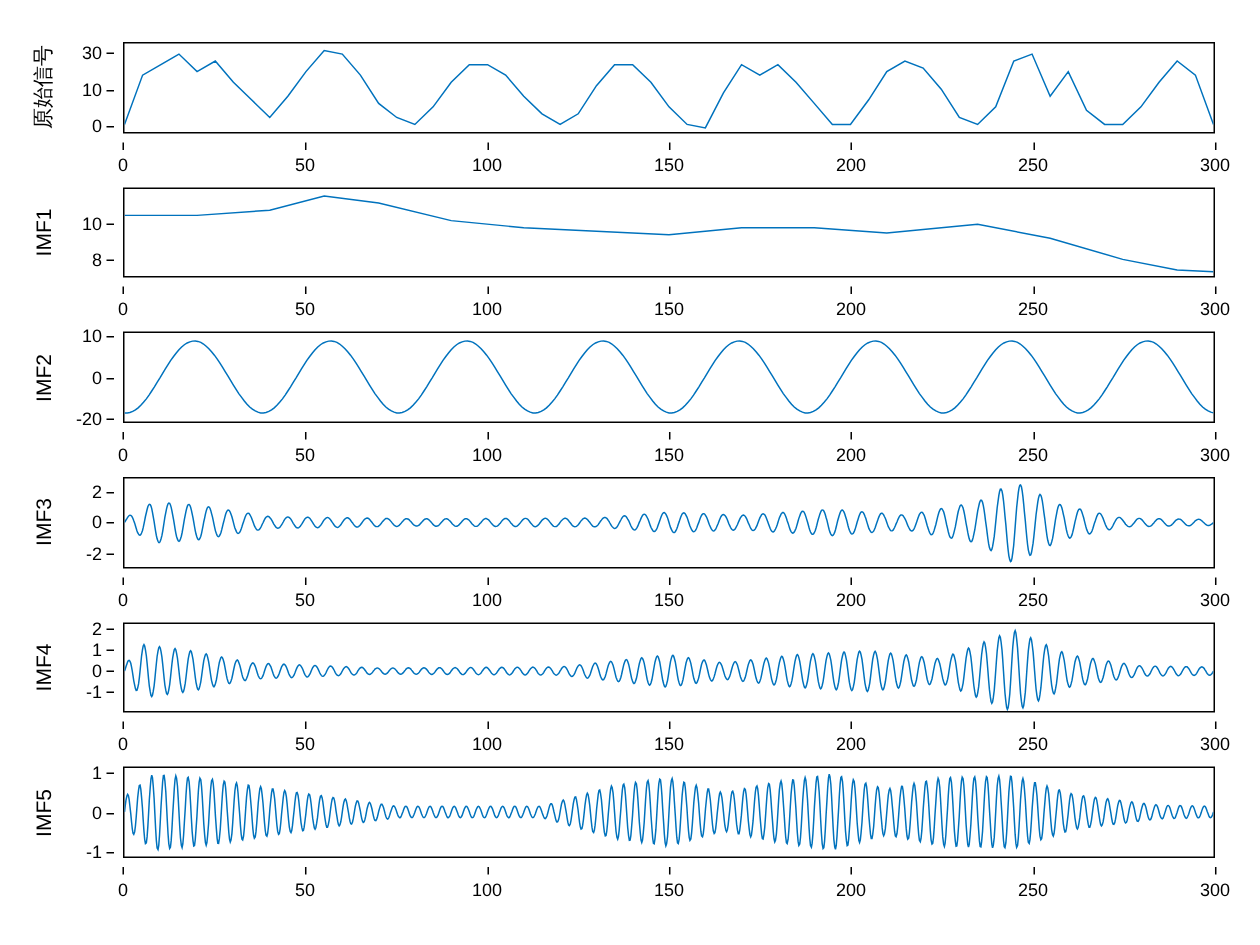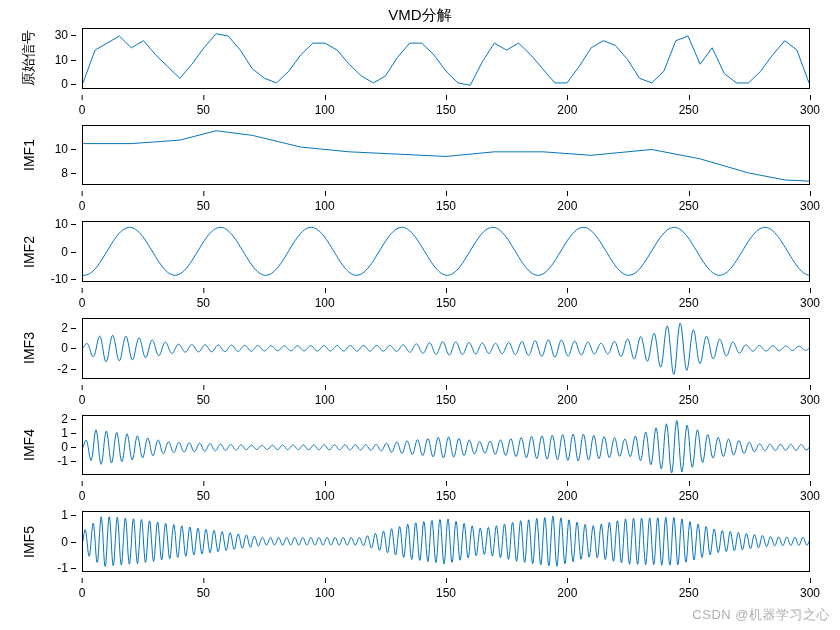--- a/index.html
+++ b/index.html
@@ -76,21 +76,20 @@
     right: 10px; bottom: 6px;
     font-size: 13px;
     color: rgba(120,120,120,0.6);
     letter-spacing: 0.5px;
   }
 </style>
 </head>
 <body>
 
 <div class="figure">
-  <div class="title">VMD分解</div>
   <div id="panels-host">
       <div class="panel" style="top: 28px; height: 60.6667px;">
         <div class="axes">
           <svg class="plot" viewBox="0 0 728 60.666666666666664" preserveAspectRatio="none">
             <polyline points="0.0,55.8 12.1,21.8 24.3,14.6 36.4,7.3 48.5,19.4 60.7,12.1 72.8,26.7 84.9,38.8 97.1,51.0 109.2,36.4 121.3,19.4 133.5,4.9 145.6,7.3 157.7,21.8 169.9,41.3 182.0,51.0 194.1,55.8 206.3,43.7 218.4,26.7 230.5,14.6 242.7,14.6 254.8,21.8 266.9,36.4 279.1,48.5 291.2,55.8 303.3,48.5 315.5,29.1 327.6,14.6 339.7,14.6 351.9,26.7 364.0,43.7 376.1,55.8 388.3,58.2 400.4,34.0 412.5,14.6 424.7,21.8 436.8,14.6 448.9,26.7 461.1,41.3 473.2,55.8 485.3,55.8 497.5,38.8 509.6,19.4 521.7,12.1 533.9,17.0 546.0,31.5 558.1,51.0 570.3,55.8 582.4,43.7 594.5,12.1 606.7,7.3 618.8,36.4 630.9,19.4 643.1,46.1 655.2,55.8 667.3,55.8 679.5,43.7 691.6,26.7 703.7,12.1 715.9,21.8 728.0,55.8"></polyline>
           </svg>
         </div>
         <div class="ylabel">
           <span>原始信号</span>
         </div>
@@ -135,21 +134,21 @@
       <div class="panel" style="top: 221.333px; height: 60.6667px;">
         <div class="axes">
           <svg class="plot" viewBox="0 0 728 60.666666666666664" preserveAspectRatio="none">
             <polyline points="0.0,55.1 1.8,55.1 3.6,54.8 5.5,54.1 7.3,53.0 9.1,51.6 10.9,49.8 12.7,47.8 14.6,45.4 16.4,42.8 18.2,40.0 20.0,37.1 21.8,34.0 23.7,30.9 25.5,27.8 27.3,24.8 29.1,21.8 30.9,18.9 32.8,16.2 34.6,13.8 36.4,11.6 38.2,9.7 40.0,8.1 41.9,6.9 43.7,6.1 45.5,5.6 47.3,5.5 49.1,5.8 51.0,6.5 52.8,7.6 54.6,9.1 56.4,10.8 58.2,12.9 60.1,15.3 61.9,17.8 63.7,20.6 65.5,23.6 67.3,26.6 69.2,29.7 71.0,32.8 72.8,35.9 74.6,38.9 76.4,41.8 78.3,44.4 80.1,46.9 81.9,49.1 83.7,51.0 85.5,52.5 87.4,53.7 89.2,54.6 91.0,55.1 92.8,55.1 94.6,54.8 96.5,54.1 98.3,53.0 100.1,51.6 101.9,49.8 103.7,47.8 105.6,45.4 107.4,42.8 109.2,40.0 111.0,37.1 112.8,34.0 114.7,30.9 116.5,27.8 118.3,24.8 120.1,21.8 121.9,18.9 123.8,16.2 125.6,13.8 127.4,11.6 129.2,9.7 131.0,8.1 132.9,6.9 134.7,6.1 136.5,5.6 138.3,5.5 140.1,5.8 142.0,6.5 143.8,7.6 145.6,9.1 147.4,10.8 149.2,12.9 151.1,15.3 152.9,17.8 154.7,20.6 156.5,23.6 158.3,26.6 160.2,29.7 162.0,32.8 163.8,35.9 165.6,38.9 167.4,41.8 169.3,44.4 171.1,46.9 172.9,49.1 174.7,51.0 176.5,52.5 178.4,53.7 180.2,54.6 182.0,55.1 183.8,55.1 185.6,54.8 187.5,54.1 189.3,53.0 191.1,51.6 192.9,49.8 194.7,47.8 196.6,45.4 198.4,42.8 200.2,40.0 202.0,37.1 203.8,34.0 205.7,30.9 207.5,27.8 209.3,24.8 211.1,21.8 212.9,18.9 214.8,16.2 216.6,13.8 218.4,11.6 220.2,9.7 222.0,8.1 223.9,6.9 225.7,6.1 227.5,5.6 229.3,5.5 231.1,5.8 233.0,6.5 234.8,7.6 236.6,9.1 238.4,10.8 240.2,12.9 242.1,15.3 243.9,17.8 245.7,20.6 247.5,23.6 249.3,26.6 251.2,29.7 253.0,32.8 254.8,35.9 256.6,38.9 258.4,41.8 260.3,44.4 262.1,46.9 263.9,49.1 265.7,51.0 267.5,52.5 269.4,53.7 271.2,54.6 273.0,55.1 274.8,55.1 276.6,54.8 278.5,54.1 280.3,53.0 282.1,51.6 283.9,49.8 285.7,47.8 287.6,45.4 289.4,42.8 291.2,40.0 293.0,37.1 294.8,34.0 296.7,30.9 298.5,27.8 300.3,24.8 302.1,21.8 303.9,18.9 305.8,16.2 307.6,13.8 309.4,11.6 311.2,9.7 313.0,8.1 314.9,6.9 316.7,6.1 318.5,5.6 320.3,5.5 322.1,5.8 324.0,6.5 325.8,7.6 327.6,9.1 329.4,10.8 331.2,12.9 333.1,15.3 334.9,17.8 336.7,20.6 338.5,23.6 340.3,26.6 342.2,29.7 344.0,32.8 345.8,35.9 347.6,38.9 349.4,41.8 351.3,44.4 353.1,46.9 354.9,49.1 356.7,51.0 358.5,52.5 360.4,53.7 362.2,54.6 364.0,55.1 365.8,55.1 367.6,54.8 369.5,54.1 371.3,53.0 373.1,51.6 374.9,49.8 376.7,47.8 378.6,45.4 380.4,42.8 382.2,40.0 384.0,37.1 385.8,34.0 387.7,30.9 389.5,27.8 391.3,24.8 393.1,21.8 394.9,18.9 396.8,16.2 398.6,13.8 400.4,11.6 402.2,9.7 404.0,8.1 405.9,6.9 407.7,6.1 409.5,5.6 411.3,5.5 413.1,5.8 415.0,6.5 416.8,7.6 418.6,9.1 420.4,10.8 422.2,12.9 424.1,15.3 425.9,17.8 427.7,20.6 429.5,23.6 431.3,26.6 433.2,29.7 435.0,32.8 436.8,35.9 438.6,38.9 440.4,41.8 442.3,44.4 444.1,46.9 445.9,49.1 447.7,51.0 449.5,52.5 451.4,53.7 453.2,54.6 455.0,55.1 456.8,55.1 458.6,54.8 460.5,54.1 462.3,53.0 464.1,51.6 465.9,49.8 467.7,47.8 469.6,45.4 471.4,42.8 473.2,40.0 475.0,37.1 476.8,34.0 478.7,30.9 480.5,27.8 482.3,24.8 484.1,21.8 485.9,18.9 487.8,16.2 489.6,13.8 491.4,11.6 493.2,9.7 495.0,8.1 496.9,6.9 498.7,6.1 500.5,5.6 502.3,5.5 504.1,5.8 506.0,6.5 507.8,7.6 509.6,9.1 511.4,10.8 513.2,12.9 515.1,15.3 516.9,17.8 518.7,20.6 520.5,23.6 522.3,26.6 524.2,29.7 526.0,32.8 527.8,35.9 529.6,38.9 531.4,41.8 533.3,44.4 535.1,46.9 536.9,49.1 538.7,51.0 540.5,52.5 542.4,53.7 544.2,54.6 546.0,55.1 547.8,55.1 549.6,54.8 551.5,54.1 553.3,53.0 555.1,51.6 556.9,49.8 558.7,47.8 560.6,45.4 562.4,42.8 564.2,40.0 566.0,37.1 567.8,34.0 569.7,30.9 571.5,27.8 573.3,24.8 575.1,21.8 576.9,18.9 578.8,16.2 580.6,13.8 582.4,11.6 584.2,9.7 586.0,8.1 587.9,6.9 589.7,6.1 591.5,5.6 593.3,5.5 595.1,5.8 597.0,6.5 598.8,7.6 600.6,9.1 602.4,10.8 604.2,12.9 606.1,15.3 607.9,17.8 609.7,20.6 611.5,23.6 613.3,26.6 615.2,29.7 617.0,32.8 618.8,35.9 620.6,38.9 622.4,41.8 624.3,44.4 626.1,46.9 627.9,49.1 629.7,51.0 631.5,52.5 633.4,53.7 635.2,54.6 637.0,55.1 638.8,55.1 640.6,54.8 642.5,54.1 644.3,53.0 646.1,51.6 647.9,49.8 649.7,47.8 651.6,45.4 653.4,42.8 655.2,40.0 657.0,37.1 658.8,34.0 660.7,30.9 662.5,27.8 664.3,24.8 666.1,21.8 667.9,18.9 669.8,16.2 671.6,13.8 673.4,11.6 675.2,9.7 677.0,8.1 678.9,6.9 680.7,6.1 682.5,5.6 684.3,5.5 686.1,5.8 688.0,6.5 689.8,7.6 691.6,9.1 693.4,10.8 695.2,12.9 697.1,15.3 698.9,17.8 700.7,20.6 702.5,23.6 704.3,26.6 706.2,29.7 708.0,32.8 709.8,35.9 711.6,38.9 713.4,41.8 715.3,44.4 717.1,46.9 718.9,49.1 720.7,51.0 722.5,52.5 724.4,53.7 726.2,54.6 728.0,55.1"></polyline>
           </svg>
         </div>
         <div class="ylabel">
           <span>IMF2</span>
         </div>
         <div class="yticks">
-          <div class="ytick" style="top: 95.4545%;">-10</div>
+          <div class="ytick" style="top: 95.4545%;">-20</div>
           <div class="ytick" style="top: 50%;">0</div>
           <div class="ytick" style="top: 4.54545%;">10</div>
         </div>
         <div class="xticks">
           <div class="xtick" style="left: 0%;">0</div>
           <div class="xtick" style="left: 16.6667%;">50</div>
           <div class="xtick" style="left: 33.3333%;">100</div>
           <div class="xtick" style="left: 50%;">150</div>
           <div class="xtick" style="left: 66.6667%;">200</div>
           <div class="xtick" style="left: 83.3333%;">250</div>
@@ -223,14 +222,13 @@
           <div class="xtick" style="left: 0%;">0</div>
           <div class="xtick" style="left: 16.6667%;">50</div>
           <div class="xtick" style="left: 33.3333%;">100</div>
           <div class="xtick" style="left: 50%;">150</div>
           <div class="xtick" style="left: 66.6667%;">200</div>
           <div class="xtick" style="left: 83.3333%;">250</div>
           <div class="xtick" style="left: 100%;">300</div>
         </div>
       </div>
     </div>
-  <div class="watermark">CSDN @机器学习之心</div>
 </div>
 
 </body></html>

